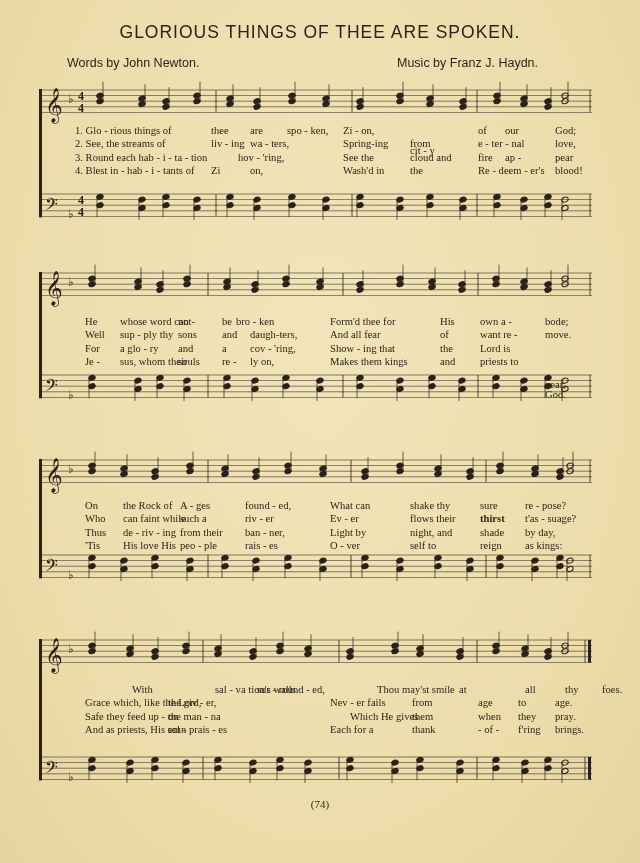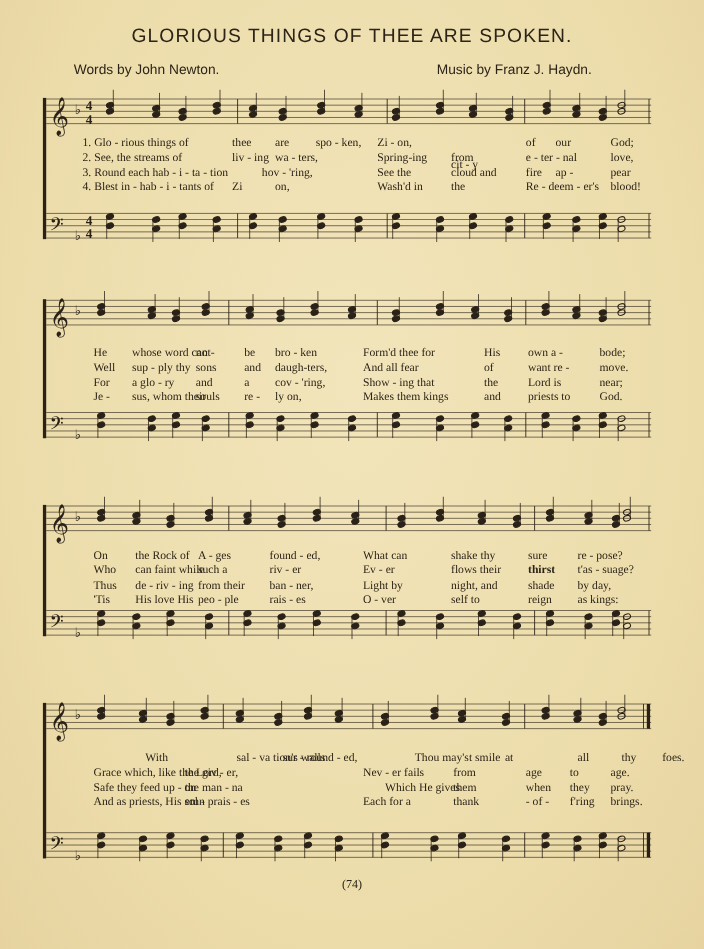--- a/index.html
+++ b/index.html
@@ -322,21 +322,21 @@
       <ellipse cx="565" cy="389" rx="3.3" ry="2.4" transform="rotate(-20 565 389)" fill="none" stroke="#2a2218" stroke-width="1"></ellipse>
       <line x1="568" x2="568" y1="264.6" y2="284.20000000000005" stroke="#2a2218" stroke-width="0.7"></line>
       <line x1="562" x2="562" y1="380.6" y2="401" stroke="#2a2218" stroke-width="0.7"></line>
     </svg>
     <div class="lyrics" style="top: 316px;">
       <div class="lyric-line" style="top: 0px;">
         <span class="syl" style="left: 85px;">He</span>
         <span class="syl" style="left: 120px;">whose word can -</span>
         <span class="syl" style="left: 178px;">not</span>
         <span class="syl" style="left: 222px;">be</span>
-        <span class="syl" style="left: 250px;">bro - ken</span>
+        <span class="syl" style="left: 236px;">bro - ken</span>
         <span class="syl" style="left: 330px;">Form'd thee for</span>
         <span class="syl" style="left: 440px;">His</span>
         <span class="syl" style="left: 480px;">own  a - </span>
         <span class="syl" style="left: 545px;">bode;</span>
       </div>
       <div class="lyric-line" style="top: 13.3px;">
         <span class="syl" style="left: 85px;">Well</span>
         <span class="syl" style="left: 120px;">sup - ply  thy</span>
         <span class="syl" style="left: 178px;">sons</span>
         <span class="syl" style="left: 222px;">and</span>
@@ -348,32 +348,32 @@
       </div>
       <div class="lyric-line" style="top: 26.6px;">
         <span class="syl" style="left: 85px;">For</span>
         <span class="syl" style="left: 120px;">a   glo - ry</span>
         <span class="syl" style="left: 178px;">and</span>
         <span class="syl" style="left: 222px;">a</span>
         <span class="syl" style="left: 250px;">cov - 'ring,</span>
         <span class="syl" style="left: 330px;">Show - ing  that</span>
         <span class="syl" style="left: 440px;">the</span>
         <span class="syl" style="left: 480px;">Lord  is</span>
-        <span class="syl" style="left: 545px;">near;</span>
+        <span class="syl" style="left: 545px; margin-top: 36px;">near;</span>
       </div>
       <div class="lyric-line" style="top: 39.9px;">
         <span class="syl" style="left: 85px;">Je  -</span>
         <span class="syl" style="left: 120px;">sus, whom their</span>
         <span class="syl" style="left: 178px;">souls</span>
         <span class="syl" style="left: 222px;">re -</span>
         <span class="syl" style="left: 250px;">ly   on,</span>
         <span class="syl" style="left: 330px;">Makes them kings</span>
         <span class="syl" style="left: 440px;">and</span>
         <span class="syl" style="left: 480px;">priests to</span>
-        <span class="syl" style="left: 545px;">God.</span>
+        <span class="syl" style="left: 545px; margin-top: 33px;">God.</span>
       </div>
     </div>
     <svg width="640" height="863" style="position: absolute; left: 0px; top: 0px;">
       <g>
         <line x1="42" x2="592" y1="460" y2="460" stroke="#2a2218" stroke-width="0.7" opacity="0.8"></line>
         <line x1="42" x2="592" y1="465.6" y2="465.6" stroke="#2a2218" stroke-width="0.7" opacity="0.8"></line>
         <line x1="42" x2="592" y1="471.2" y2="471.2" stroke="#2a2218" stroke-width="0.7" opacity="0.8"></line>
         <line x1="42" x2="592" y1="476.8" y2="476.8" stroke="#2a2218" stroke-width="0.7" opacity="0.8"></line>
         <line x1="42" x2="592" y1="482.4" y2="482.4" stroke="#2a2218" stroke-width="0.7" opacity="0.8"></line>
       </g>

